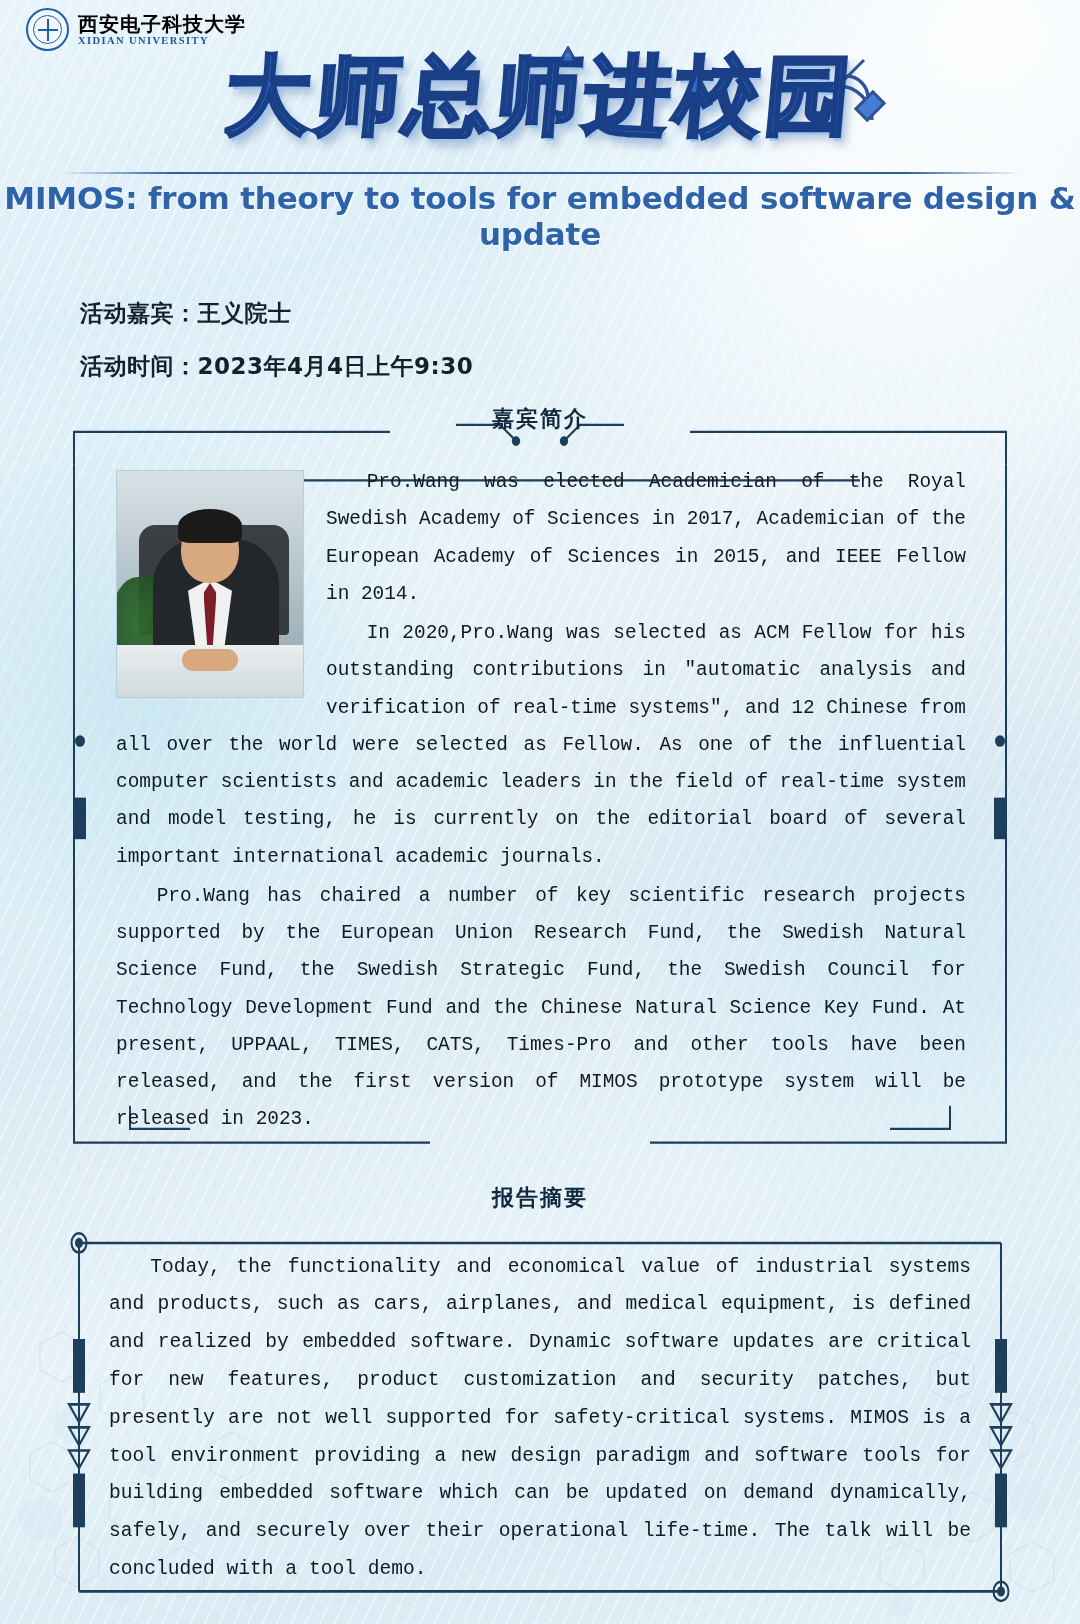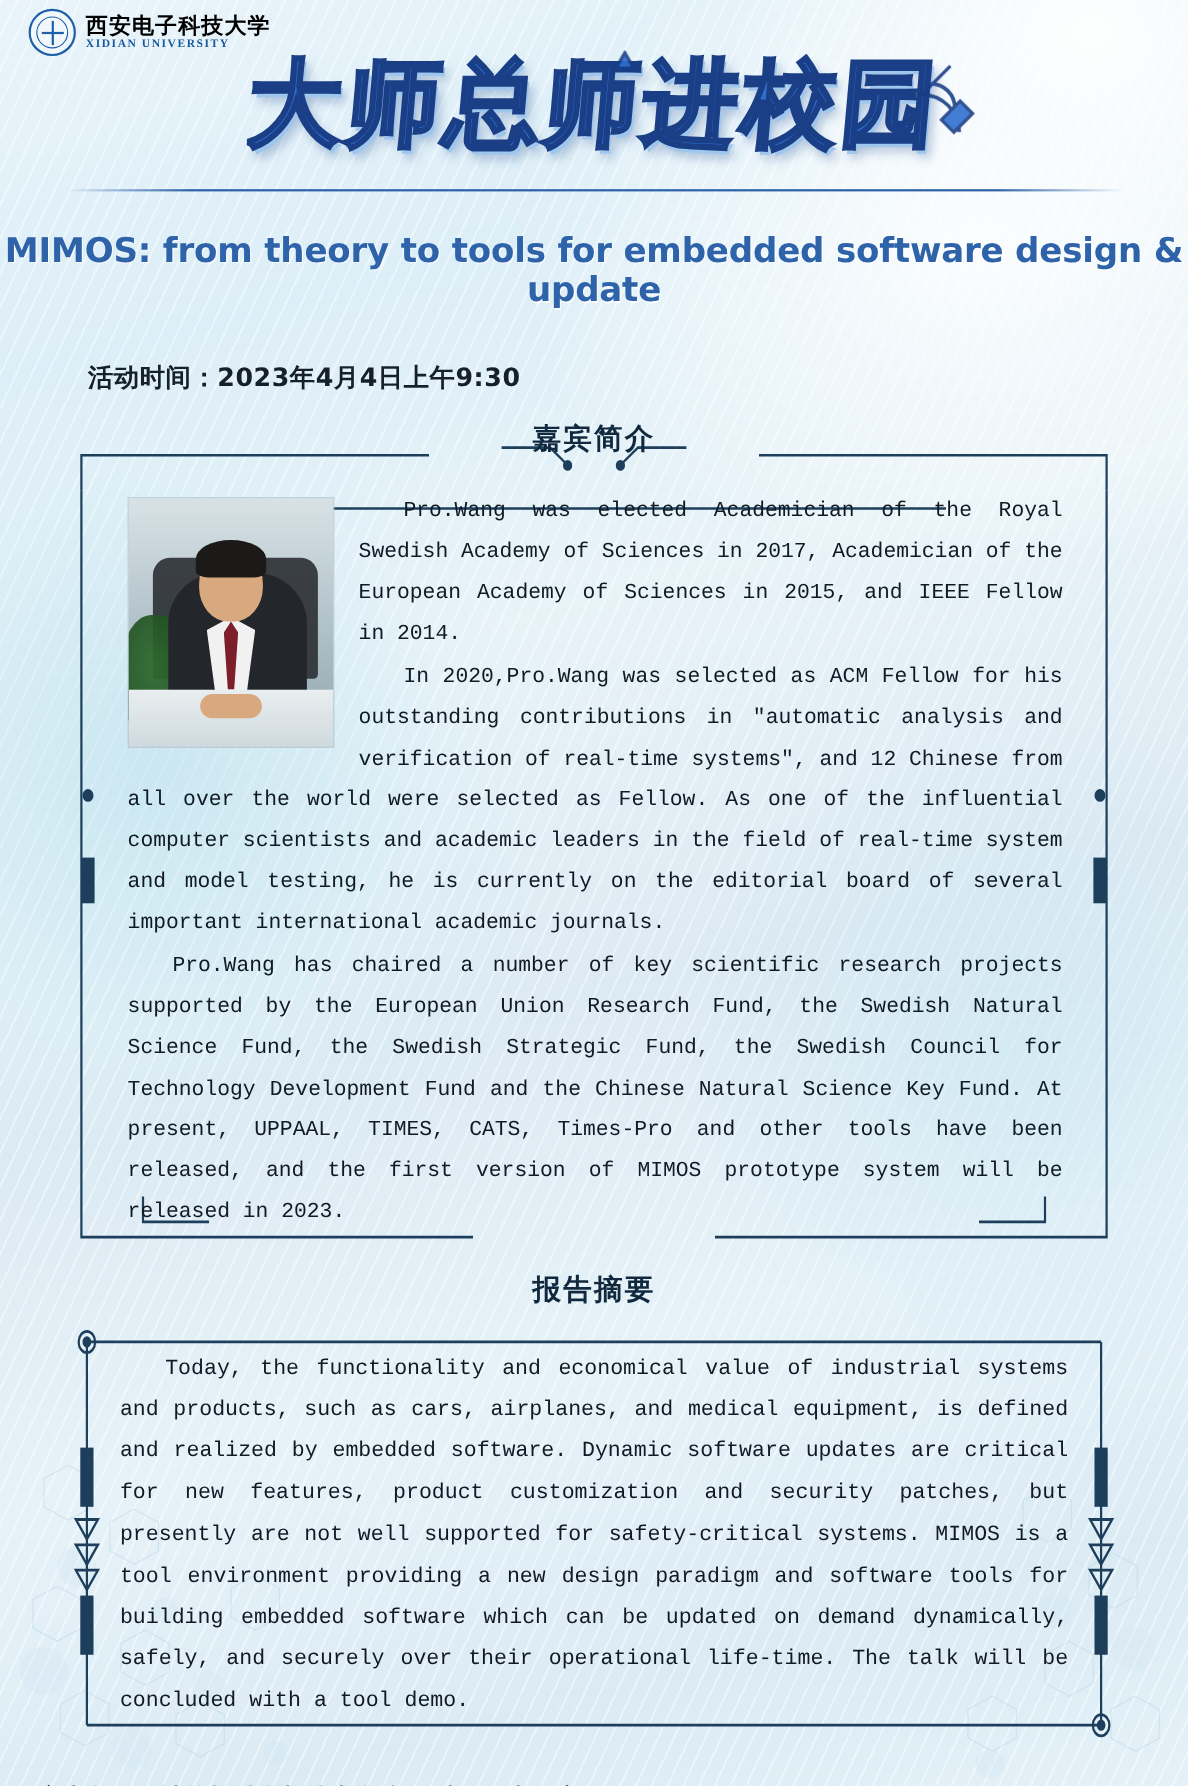--- a/index.html
+++ b/index.html
@@ -116,21 +116,21 @@
   }
 
   .subtitle {
     position: relative; z-index: 5;
     text-align: center;
     font-family: "DejaVu Sans", sans-serif;
     font-size: 31px;
     font-weight: 700;
     color: #2e63a9;
     letter-spacing: -0.2px;
-    margin-top: 36px;
+    margin-top: 6px;
     text-shadow: 1px 1px 0 rgba(255,255,255,0.8);
   }
 
   
   .info {
     position: relative; z-index: 5;
     margin: 46px 0 0 80px;
     font-family: "DejaVu Sans", sans-serif;
     color: #15202b;
   }
@@ -141,27 +141,27 @@
     letter-spacing: .5px;
   }
   .info-line .label { font-weight: 700; }
   .info-line .value { font-weight: 700; }
 
   
   .section-head {
     position: relative; z-index: 5;
     text-align: center;
     font-family: "DejaVu Sans", sans-serif;
-    font-size: 26px;
+    font-size: 22px;
     font-weight: 700;
     color: #10293f;
     letter-spacing: 2px;
   }
   .section-head.bio { margin-top: 6px; }
-  .section-head.abs { margin-top: 16px; }
+  .section-head.abs { margin-top: 26px; }
 
   
   .bio-frame {
     position: relative; z-index: 4;
     width: 940px; margin: -16px auto 0;
     padding: 46px 0 16px;
   }
   .frame-svg { position: absolute; inset: 0; width: 100%; height: 100%; pointer-events: none; }
 
   .bio-body {
@@ -313,20 +313,23 @@
       <path d="M560 16 l8 -14 l8 14 z" fill="#2f6fd0"></path>
     </g>
   </svg>
 </div>
 
 <div class="rule"></div>
 
 <div class="subtitle">MIMOS: from theory to tools for embedded software design &amp; update</div>
 
 <div class="info">
+  <div class="info-line">
+    <span class="label">活动嘉宾：</span><span class="value">王义院士</span>
+  </div>
   <div class="info-line">
     <span class="label">活动时间：</span><span class="value">2023年4月4日上午9:30</span>
   </div>
 </div>
 
 <div class="section-head bio">嘉宾简介</div>
 
 <div class="bio-frame">
   <svg class="frame-svg" viewBox="0 0 940 640" preserveAspectRatio="none">
     <g stroke="#1d3f5c" stroke-width="2" fill="none">

